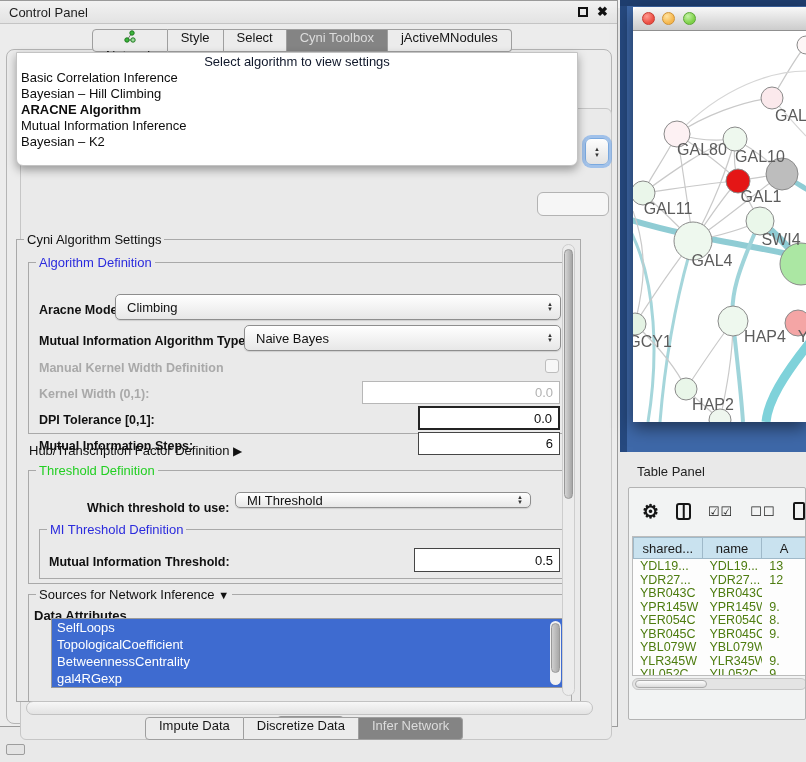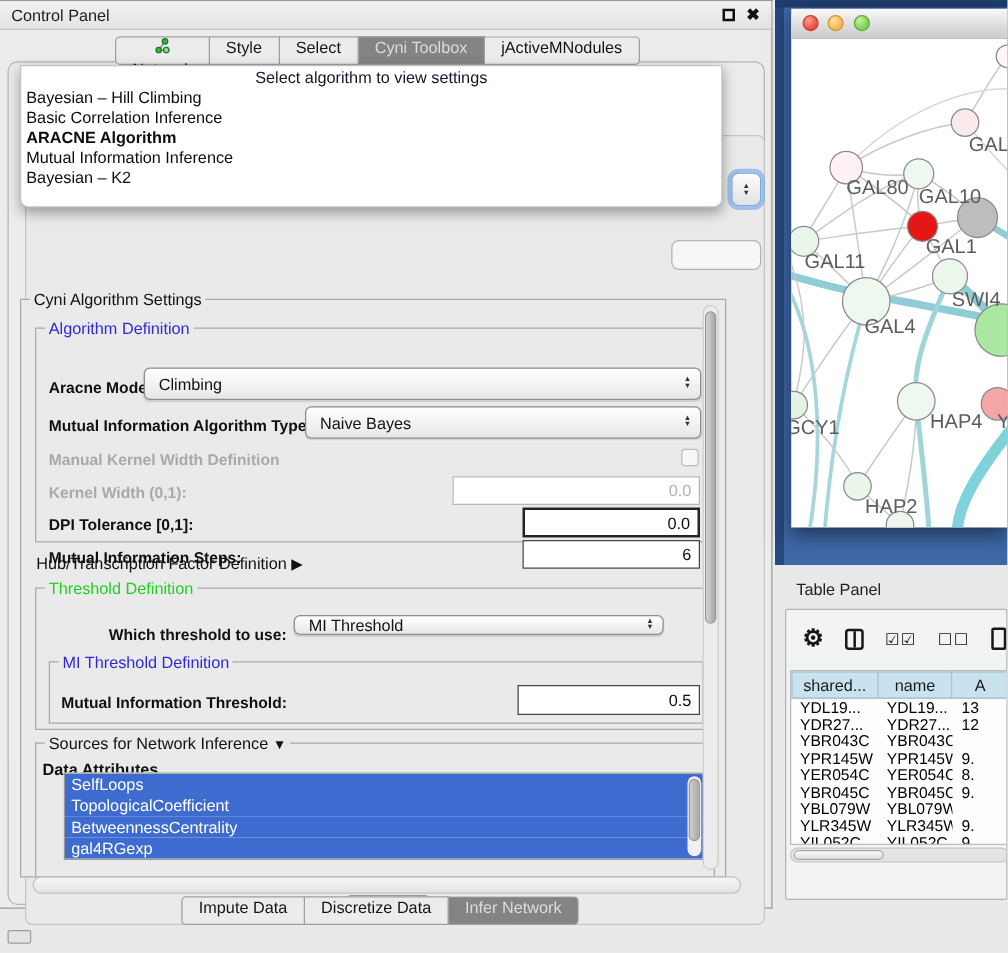--- a/index.html
+++ b/index.html
@@ -97,21 +97,21 @@
   .cols-icon::after { content:""; position:absolute; left:50%; top:0; bottom:0; width:2.5px; background:#161616; transform:translateX(-50%); }
   .checks { font-size:13px; color:#161616; letter-spacing:1px; white-space:nowrap; }
   .doc-icon { width:14px; height:18px; border:2px solid #161616; border-radius:2px; }
 
   #tp-table { position:absolute; left:3px; top:48px; width:175px; height:140px; overflow:hidden; background:#fdfdfd; border:1px solid #bcbcbc; border-right:none; }
   .th-row { display:flex; height:22px; }
   .th-cell { background:#c9e2ef; border:1px solid #9fb9c9; border-left:none; font-size:13px; color:#1a1a1a;
              display:flex; align-items:center; justify-content:center; overflow:hidden; }
   .th-cell:first-child { border-left:1px solid #9fb9c9; }
   .t-row { display:flex; height:13.5px; }
-  .t-cell { font-size:12.5px; color:#000000; padding-left:7px; white-space:nowrap; overflow:hidden; }
+  .t-cell { font-size:12.5px; color:#4d7c0f; padding-left:7px; white-space:nowrap; overflow:hidden; }
   #tp-hscroll { position:absolute; left:3px; top:190px; width:175px; height:12px; background:#e4e4e4; border:1px solid #c6c6c6; border-radius:6px; }
   #tp-hthumb { position:absolute; left:2px; top:1px; width:72px; height:8px; background:linear-gradient(#fdfdfd,#dcdcdc); border:1px solid #aaa; border-radius:4px; }
 
   #topleft-strip { left:0; top:0; width:620px; height:8px; background:#f3f3f3; }
   #topleft-notch { left:8px; top:0; width:1px; height:8px; background:#b5b5b5; }
 
   svg text { font-family:"Liberation Sans", sans-serif; }
 </style>
 </head>
 <body>
@@ -246,22 +246,22 @@
 
     <div class="abs" id="hscroll"></div>
     <div class="abs" id="apply-btn">
         <span>Apply</span>
       </div>
   </div>
 
   <div class="abs" id="algo-popup">
     <div id="algo-prompt">Select algorithm to view settings</div>
     <div id="algo-items">
+        <div class="algo-item">Basic Correlation Inference</div>
         <div class="algo-item">Bayesian – Hill Climbing</div>
-        <div class="algo-item">Basic Correlation Inference</div>
         <div class="algo-item bold">ARACNE Algorithm</div>
         <div class="algo-item">Mutual Information Inference</div>
         <div class="algo-item">Bayesian – K2</div>
       </div>
   </div>
 
   <div class="abs tabbar" id="bottom-tabs">
       <div class="tab">
         <span>Impute Data</span>
       </div>

